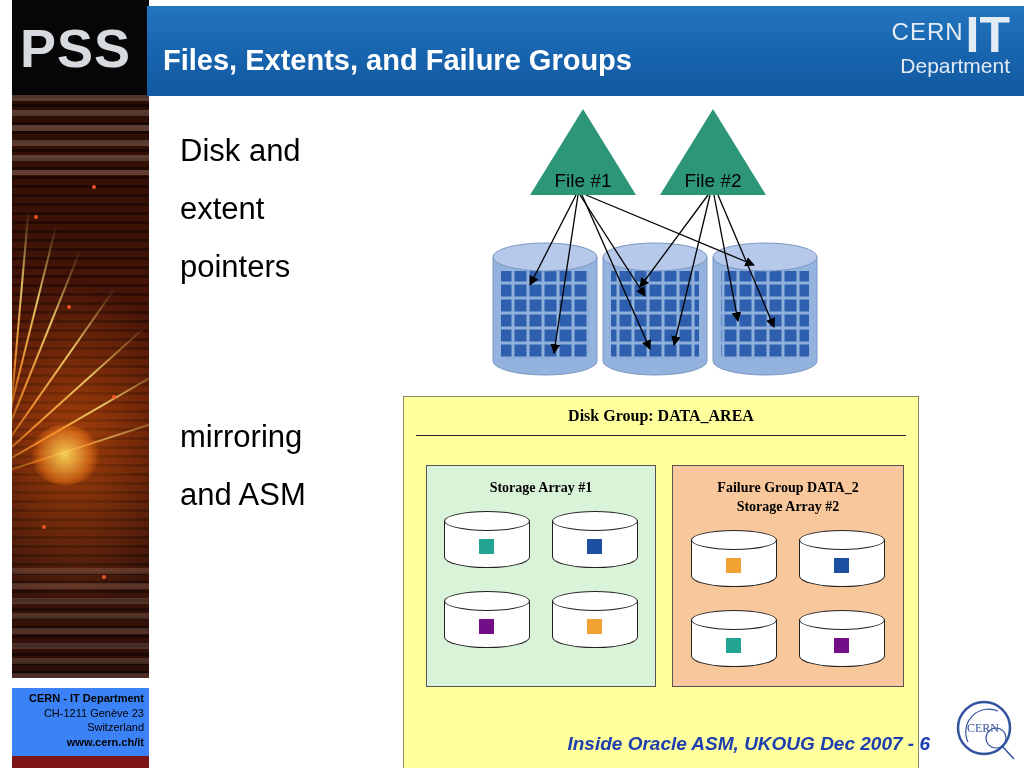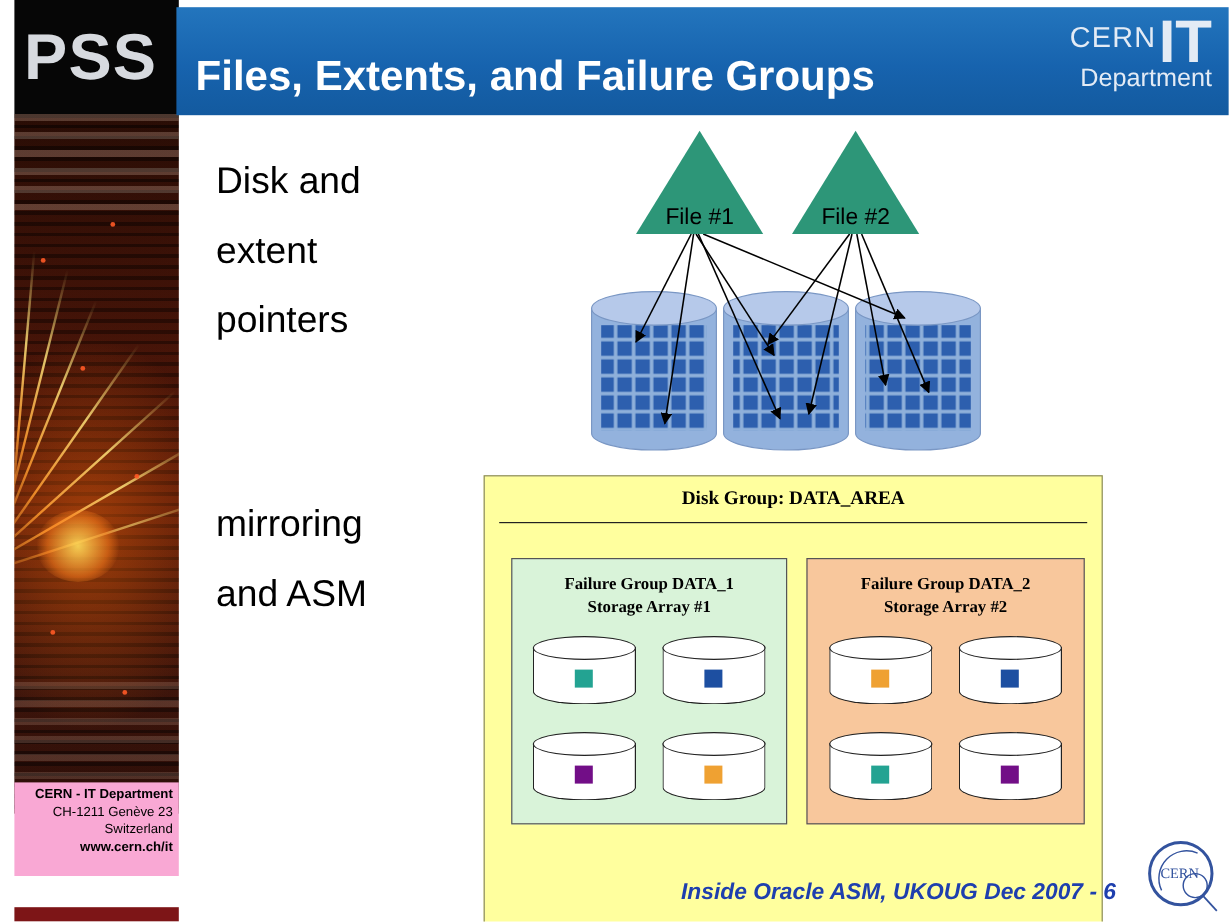--- a/index.html
+++ b/index.html
@@ -24,33 +24,33 @@
   .slab{position:absolute;left:0;width:137px;height:80px;
     background:repeating-linear-gradient(180deg, rgba(215,180,160,.28) 0 6px, transparent 6px 15px);}
   .slab.top{top:0;}
   .slab.bottom{bottom:0;height:110px;opacity:.7;}
   .trk{position:absolute;left:-30%;top:55%;width:170%;height:2px;transform-origin:18% 50%;
     background:linear-gradient(90deg, transparent 0%, #ff9a2e 30%, #ffe27a 62%, transparent 95%);opacity:.85;}
   .blob{position:absolute;left:18px;top:330px;width:70px;height:60px;border-radius:50%;
     background:radial-gradient(circle at 50% 50%, rgba(255,220,90,.9), rgba(255,130,30,.5) 55%, transparent 75%);}
   .speck{position:absolute;width:4px;height:4px;border-radius:50%;background:#ff5a26;opacity:.9;}
   .address{
-    position:absolute;left:0;top:652px;width:137px;height:78px;background:#f9a8d4;
+    position:absolute;left:0;top:688px;width:137px;height:78px;background:#3b82f6;
     text-align:right;padding:3px 5px 0 0;box-sizing:border-box;
     font-size:11px;line-height:14.5px;color:#000;
   }
   .address .b{font-weight:700;}
   .redbar{position:absolute;left:0;top:756px;width:137px;height:12px;background:#7d1517;}
   
   .header{
     position:absolute;left:147px;top:6px;width:877px;height:90px;
     background:linear-gradient(180deg,#2375bd 0%,#1763ae 55%,#135a9f 100%);
   }
   .header-title{
-    position:absolute;left:16px;top:38px;color:#ffffff;font-size:35px;font-weight:700;
+    position:absolute;left:16px;top:38px;color:#ffffff;font-size:29px;font-weight:700;
   }
   .itlogo{position:absolute;right:14px;top:6px;text-align:right;color:#e3ebf5;}
   .itlogo-row{display:flex;align-items:flex-start;justify-content:flex-end;}
   .cern-txt{font-size:24px;letter-spacing:1px;margin-top:6px;}
   .it-txt{font-size:50px;font-weight:700;line-height:0.95;margin-left:2px;}
   .dept-txt{font-size:21px;margin-top:-6px;}
   
   .bigtext{position:absolute;left:180px;font-size:31px;color:#000;line-height:58px;}
   .bigtext.t1{top:122px;}
   .bigtext.t2{top:408px;}
@@ -197,21 +197,20 @@
   <text x="115" y="84" text-anchor="middle" font-size="19" fill="#000">File #1</text>
   <text x="245" y="84" text-anchor="middle" font-size="19" fill="#000">File #2</text>
 </svg>
 
 <div class="dg-box">
   <div class="dg-title">Disk Group: DATA_AREA</div>
   <div class="dg-rule"></div>
 
   <div class="fg-box g1" style="background: rgb(217, 243, 217);">
     <div class="fg-title">
-      <div>Failure Group DATA_1</div>
       <div>Storage Array #1</div>
     </div>
     <div class="disk-grid">
       <div class="disk">
         <div class="disk-top"></div>
         <div class="disk-body"></div>
         <div class="extent-sq" style="background: rgb(35, 163, 146);"></div>
       </div>
       <div class="disk">
         <div class="disk-top"></div>

